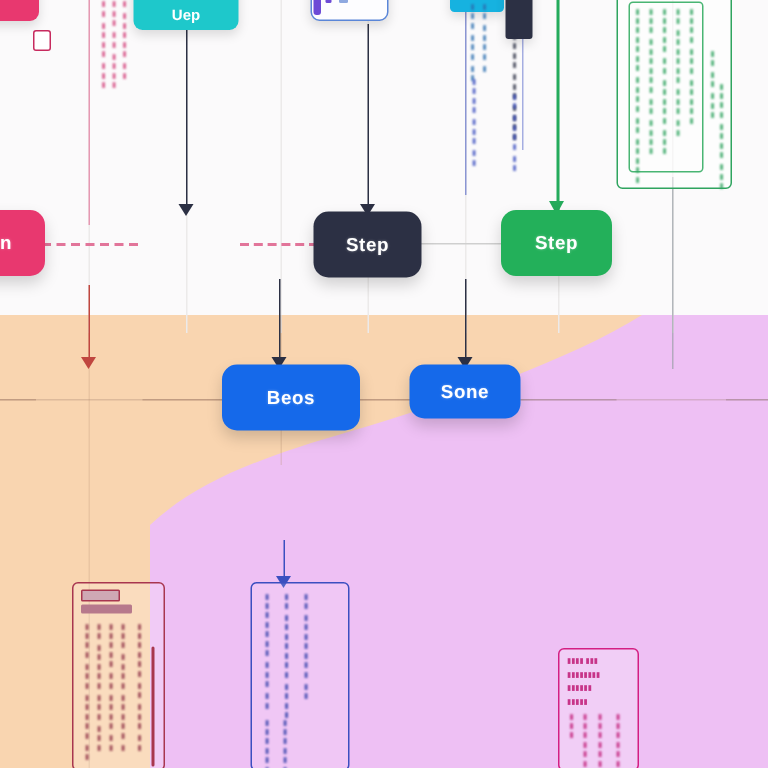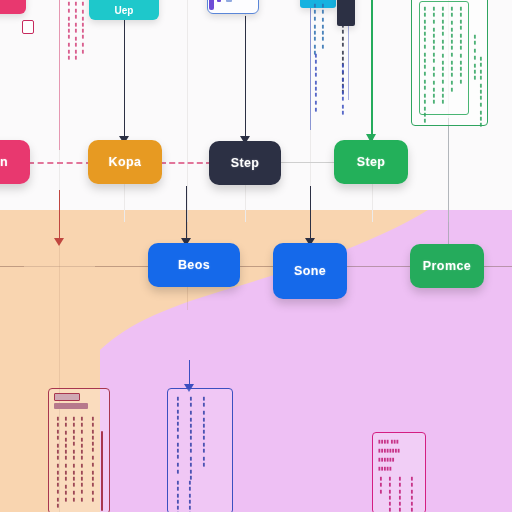--- a/index.html
+++ b/index.html
@@ -146,38 +146,32 @@
     <div class="vtext" style="left:28px;top:8px;height:104px;color:#2fa45f">▮▮▮▮▮ ▮▮ ▮▮▮▮▮ ▮▮▮</div>
     <div class="vtext" style="left:37px;top:8px;height:104px;color:#2fa45f">▮▮ ▮▮▮▮▮▮ ▮▮▮ ▮▮</div>
     <div class="vtext" style="left:46px;top:8px;height:100px;color:#2fa45f">▮▮▮▮ ▮▮▮ ▮▮▮▮▮</div>
     <div class="vtext" style="left:60px;top:36px;height:56px;color:#2fa45f">▮▮ ▮▮ ▮▮▮</div>
     <div class="vtext" style="left:66px;top:58px;height:62px;color:#2fa45f">▮▮▮▮ ▮▮▮▮ ▮▮▮</div>
   </div>
 
   <div class="node" style="left:-22px;top:140px;width:52px;height:44px;background:#e8386f;">
     <span>n</span>
   </div>
-  <div class="node" style="left:88px;top:140px;width:74px;height:44px;background:#e79a22;">
-    <span>Kopa</span>
-  </div>
   <div class="node" style="left:209px;top:141px;width:72px;height:44px;background:#2c3044;">
     <span>Step</span>
   </div>
   <div class="node" style="left:334px;top:140px;width:74px;height:44px;background:#23b05a;">
     <span>Step</span>
   </div>
 
   <div class="node" style="left:148px;top:243px;width:92px;height:44px;background:#1569ea;">
     <span>Beos</span>
   </div>
-  <div class="node" style="left:273px;top:243px;width:74px;height:56px;background:#1569ea;">
+  <div class="node" style="left:273px;top:243px;width:74px;height:36px;background:#1569ea;">
     <span>Sone</span>
-  </div>
-  <div class="node" style="left:410px;top:244px;width:74px;height:44px;background:#25ab5c;">
-    <span>Promce</span>
   </div>
 
   <div class="panel" style="left:48px;top:388px;width:60px;height:124px;border:1.6px solid #a8364f;background:rgba(255,255,255,.18);">
     <div class="bar" style="left:5px;top:4px;width:24px;height:6px;background:#cfa8b4;border:1px solid #a8364f"></div>
     <div class="bar" style="left:5px;top:14px;width:34px;height:6px;background:#b7798c"></div>
     <div class="vtext" style="left:6px;top:26px;height:94px;color:#8d2f45">▮▮▮▮ ▮▮▮ ▮▮▮▮▮ ▮▮</div>
     <div class="vtext" style="left:14px;top:26px;height:94px;color:#8d2f45">▮▮ ▮▮▮▮▮ ▮▮▮ ▮▮▮</div>
     <div class="vtext" style="left:22px;top:26px;height:94px;color:#8d2f45">▮▮▮▮▮ ▮▮ ▮▮▮▮ ▮▮</div>
     <div class="vtext" style="left:30px;top:26px;height:94px;color:#8d2f45">▮▮▮ ▮▮▮▮ ▮▮▮▮▮ ▮</div>
     <div class="vtext" style="left:41px;top:26px;height:94px;color:#8d2f45">▮▮▮▮▮▮ ▮▮ ▮▮▮ ▮▮</div>

